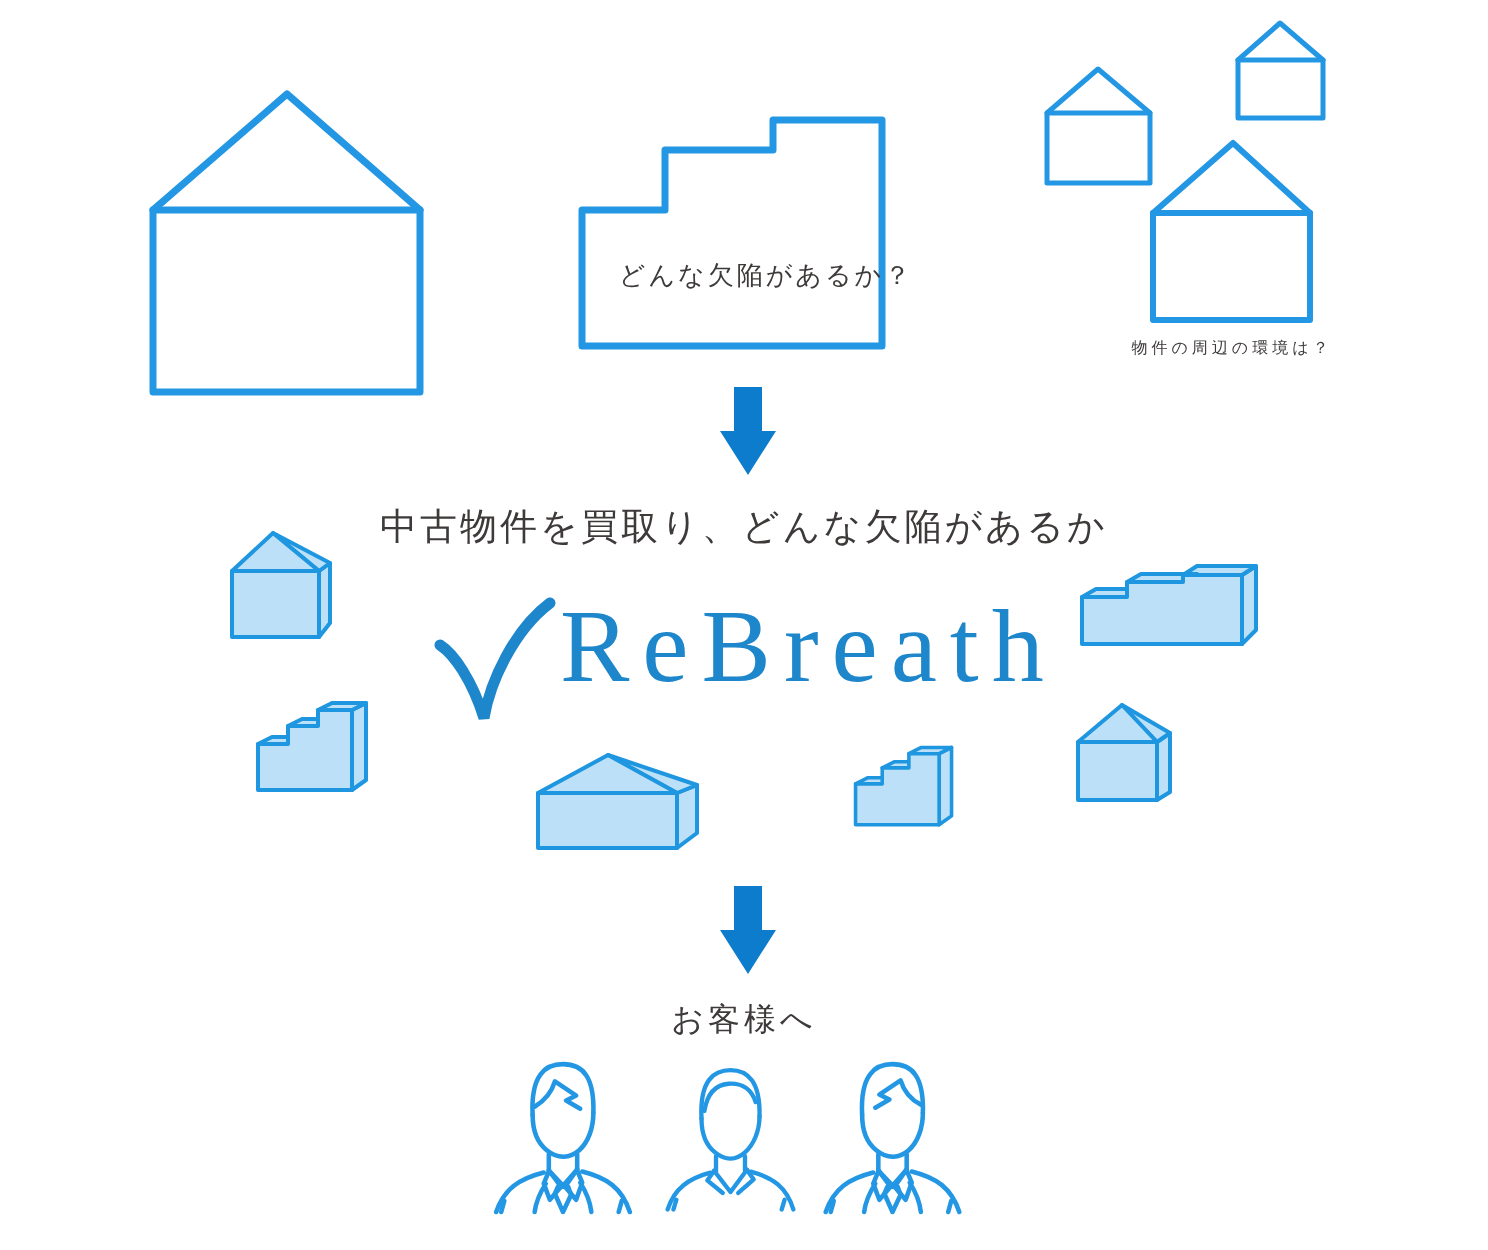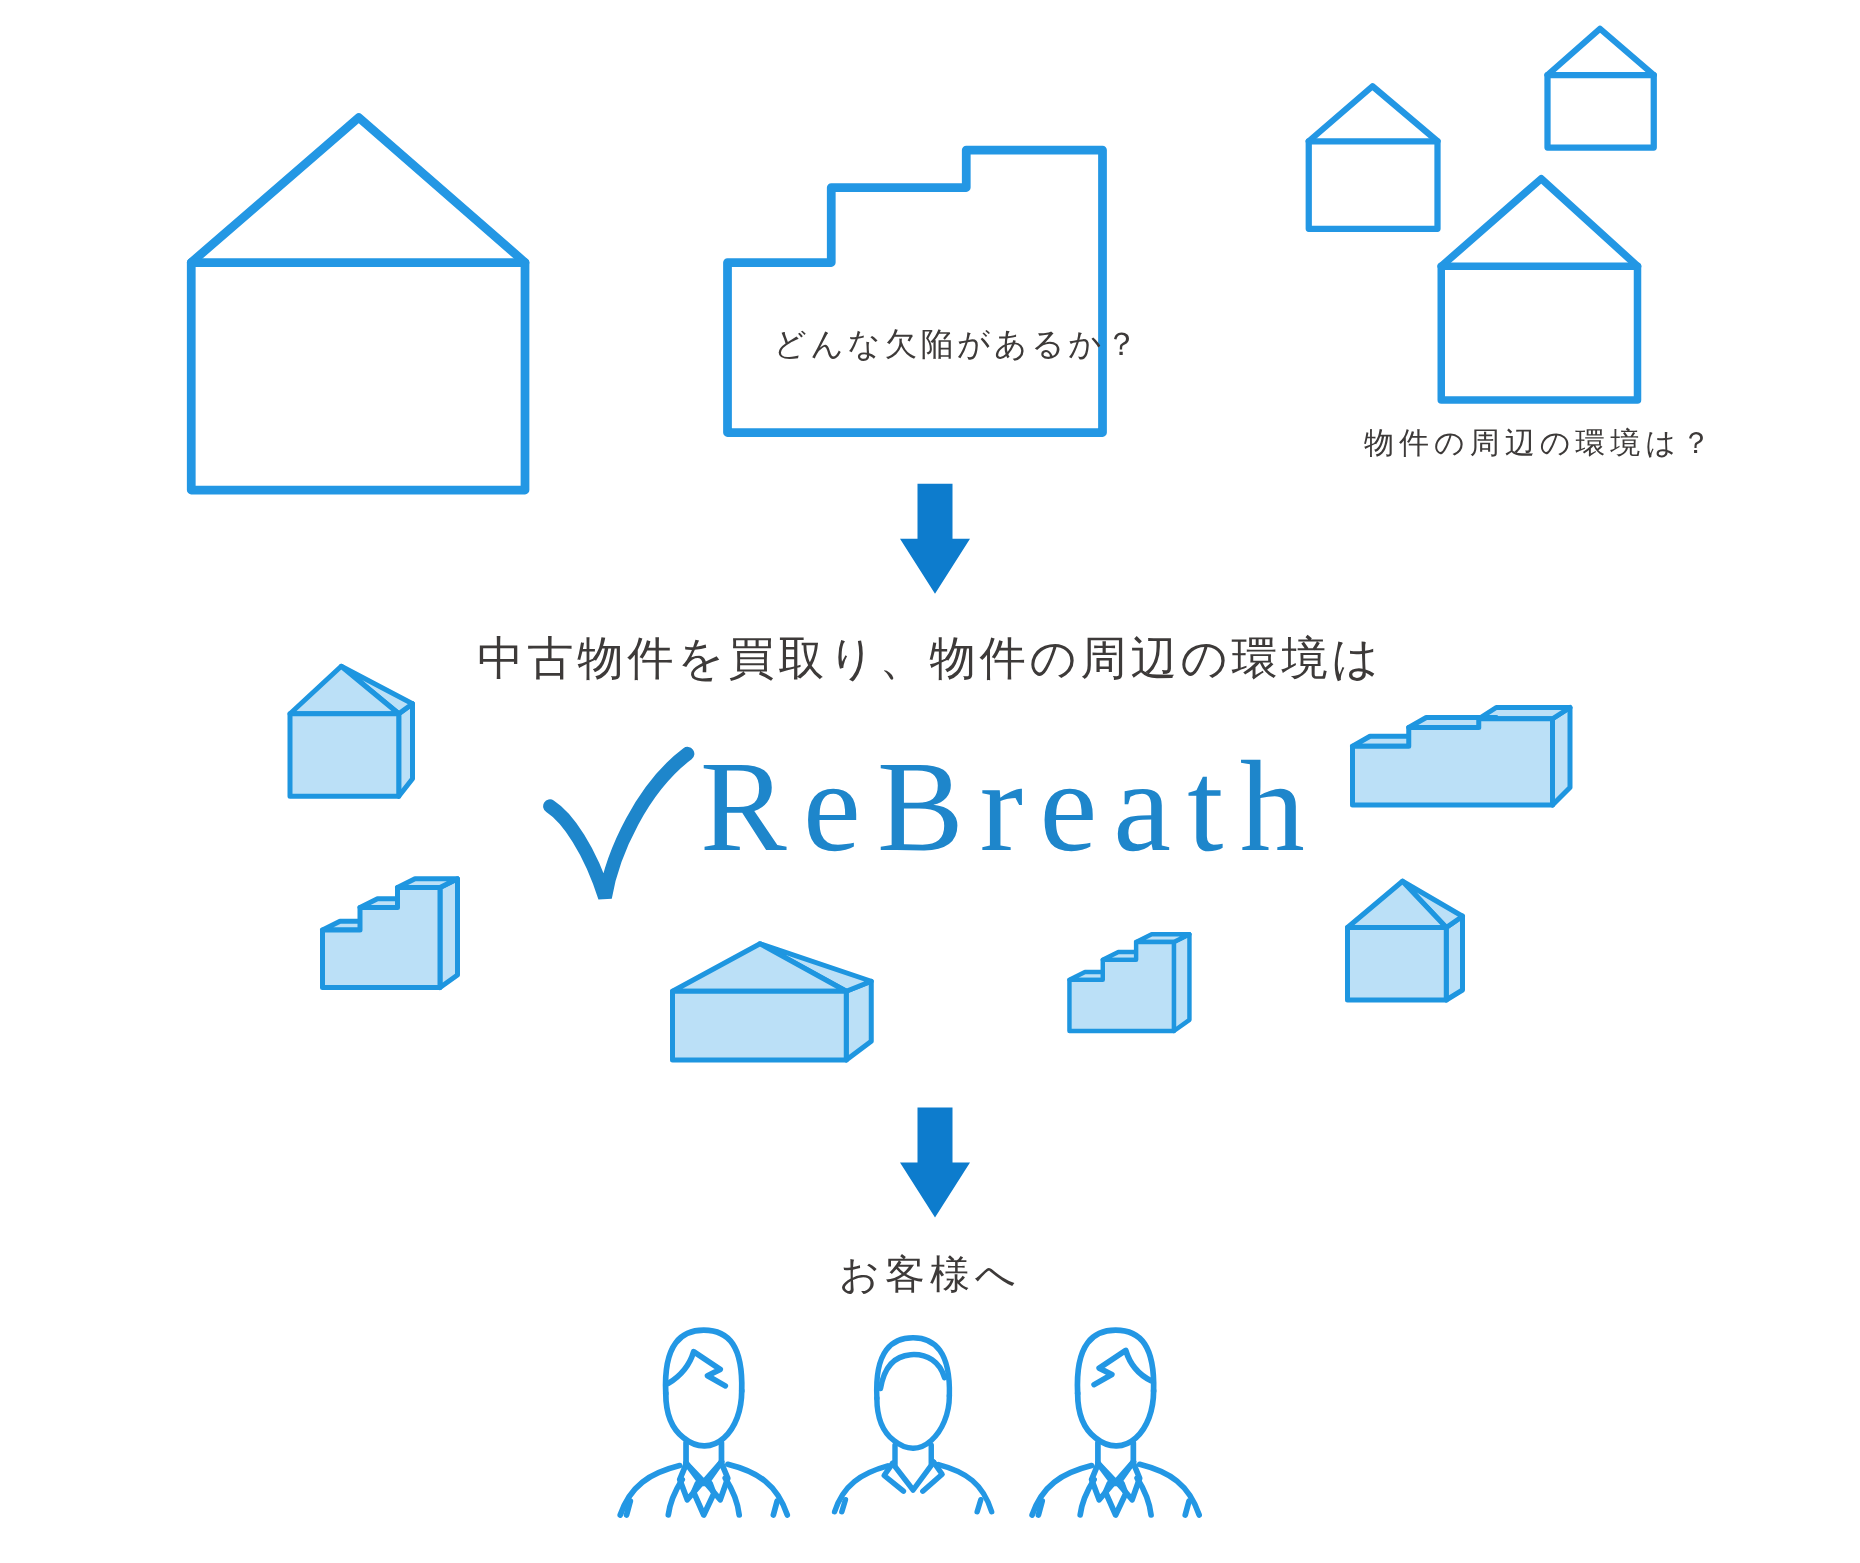--- a/index.html
+++ b/index.html
@@ -102,28 +102,28 @@
       <rect class="sketch" stroke-width="5" x="3" y="51" width="103" height="70"></rect>
     </svg>
     <svg class="abs" style="left:195px; top:2px;" width="92" height="104" viewBox="0 0 92 104">
       <polyline class="sketch" stroke-width="5" points="3,42 45,5 88,42"></polyline>
       <rect class="sketch" stroke-width="5" x="3" y="42" width="85" height="58"></rect>
     </svg>
     <svg class="abs" style="left:110px; top:122px;" width="164" height="186" viewBox="0 0 164 186">
       <polyline class="sketch" stroke-width="6" points="3,75 83,5 160,75"></polyline>
       <rect class="sketch" stroke-width="6" x="3" y="75" width="157" height="107"></rect>
     </svg>
-    <div class="abs jp" style="left:42px; top:322px; width:300px; font-size:24px; letter-spacing:4px;">物件の周辺の環境は？</div>
+    <div class="abs jp" style="left:42px; top:322px; width:300px; font-size:16px; letter-spacing:4px;">物件の周辺の環境は？</div>
   </div>
 
   <svg class="abs" style="left:720px; top:387px;" width="56" height="88" viewBox="0 0 56 88">
     <polygon class="arrow-shape" points="14,0 42,0 42,44 56,44 28,88 0,44 14,44"></polygon>
   </svg>
 
-  <div class="abs jp caption-mid" style="top:502px;">中古物件を買取り、物件の周辺の環境は</div>
+  <div class="abs jp caption-mid" style="top:502px;">中古物件を買取り、どんな欠陥があるか</div>
 
   <svg class="abs" style="left:432px; top:596px;" width="125" height="130" viewBox="0 0 125 130">
     <path class="check-stroke" d="M8,49 C22,58 40,84 52,122 C58,86 82,34 118,7"></path>
   </svg>
   <div class="abs brand-text" style="left:560px; top:594px;">ReBreath</div>
 
   <svg class="abs" style="left:226px; top:512px;" width="110" height="130" viewBox="0 0 110 130">
     <polygon class="face3d" points="93,59 104,51 104,111 93,125"></polygon>
     <polygon class="face3d" points="47,21 104,51 93,59"></polygon>
     <polygon class="face3d" points="6,59 47,21 93,59"></polygon>

